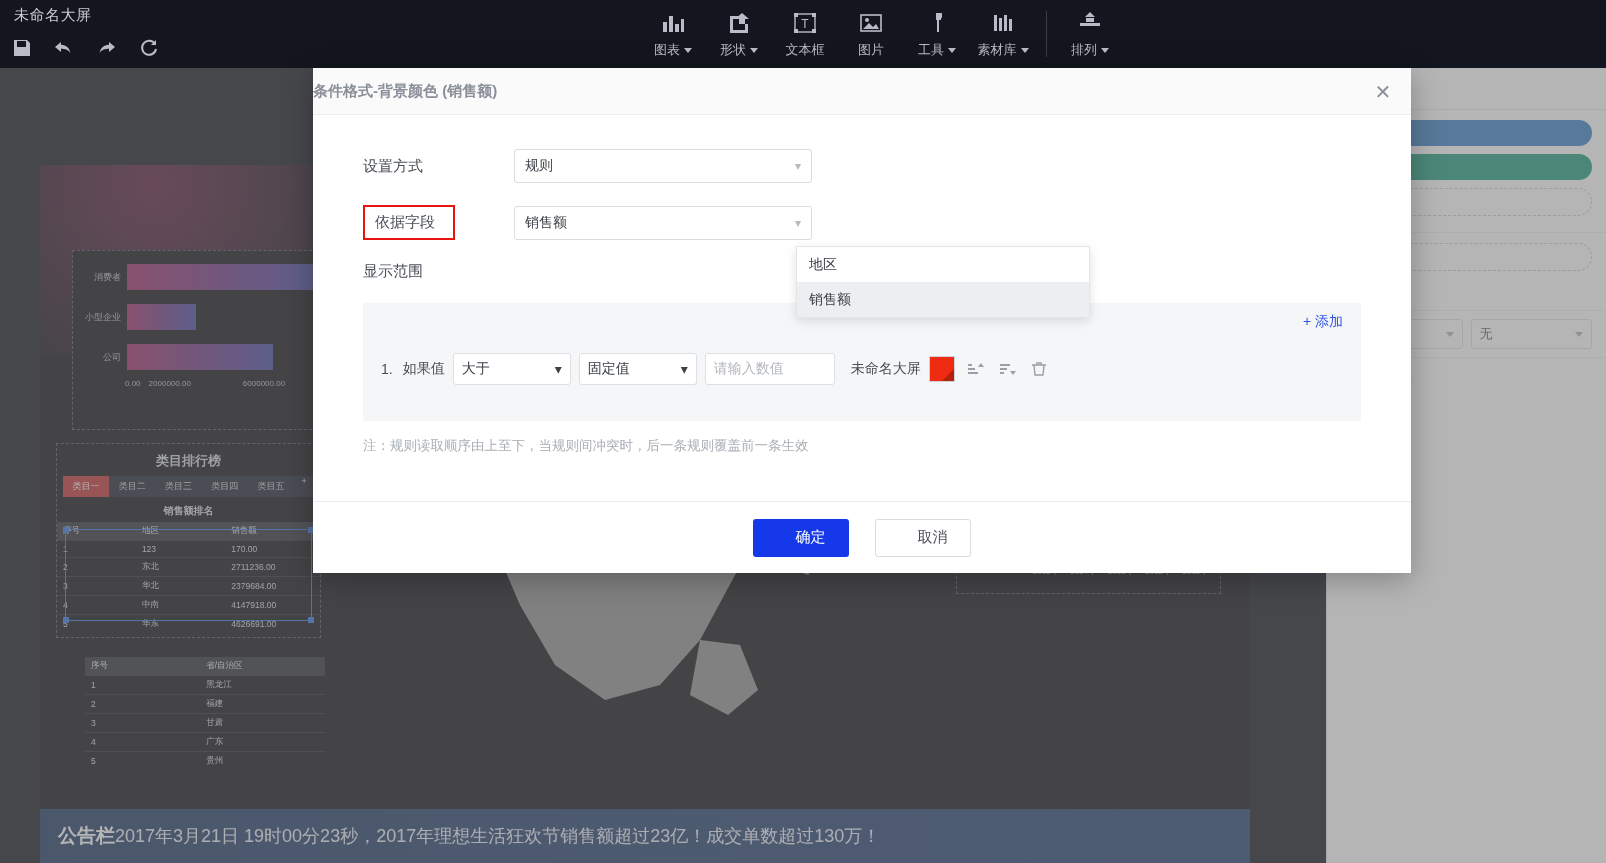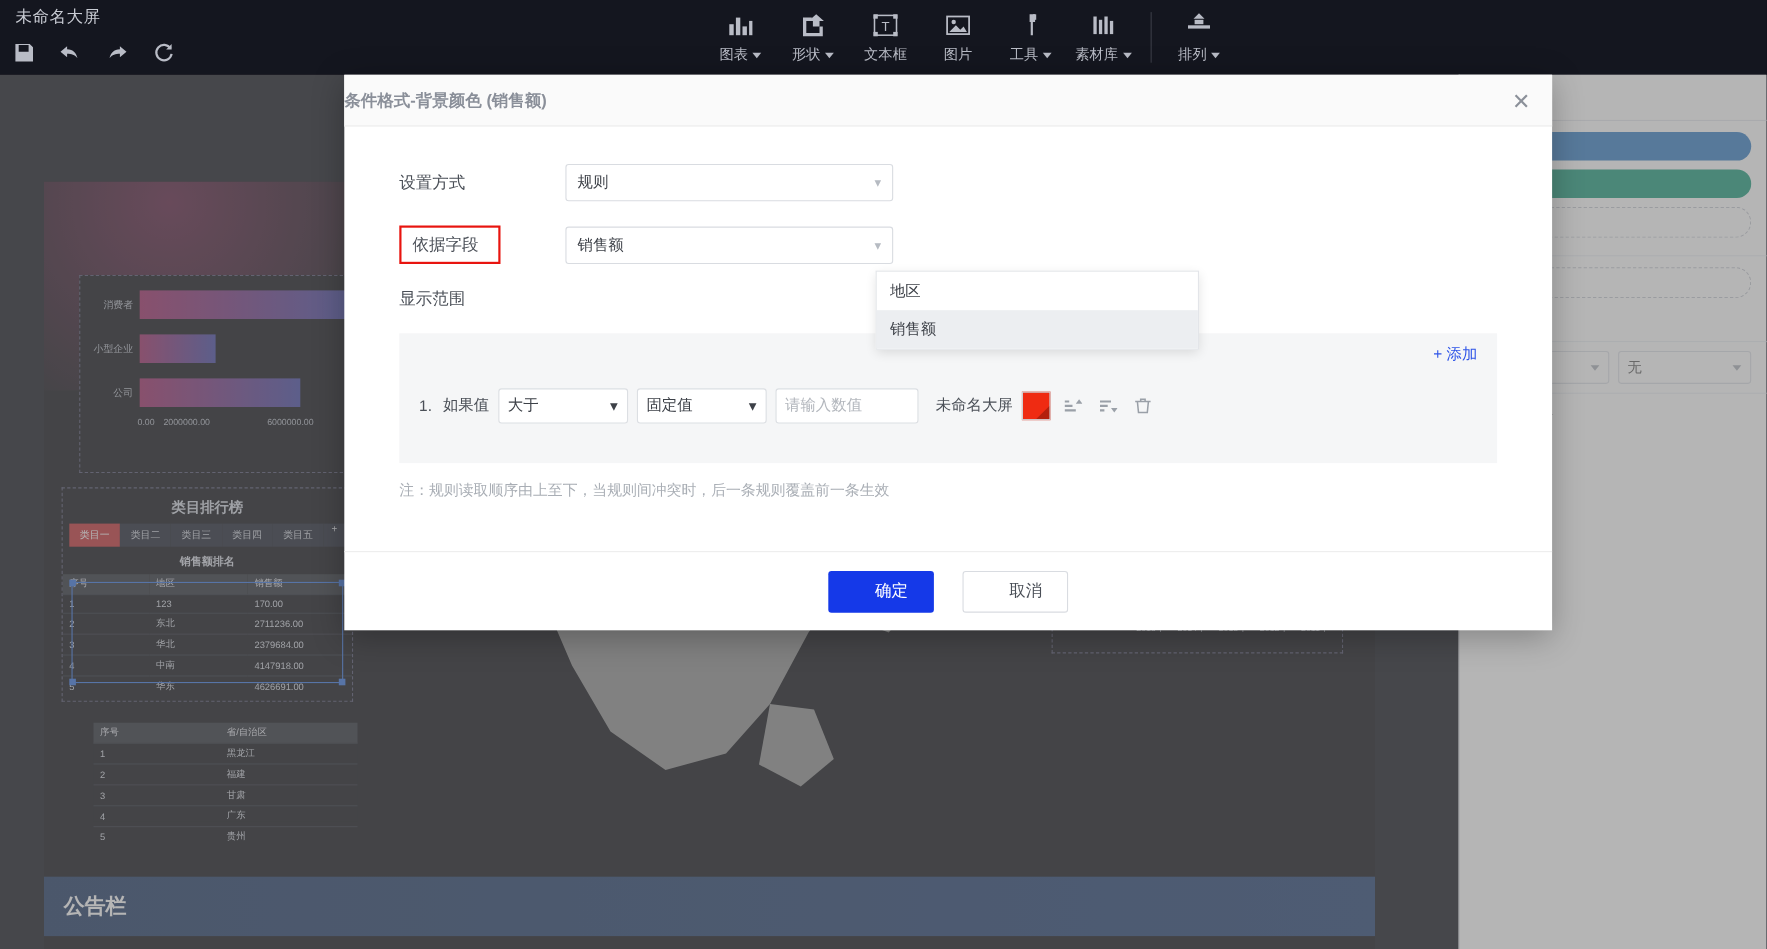--- a/index.html
+++ b/index.html
@@ -117,21 +117,21 @@
   .vbar-cat { position: absolute; bottom: 4px; font-size: 9px; color: #b4b8c4; text-align: center; width: 50px; }
   .vbar-yaxis { position: absolute; left: -66px; bottom: 18px; font-size: 8.5px; color: #b4b8c4; text-align: right; width: 64px; }
 
   #wLine { left: 916px; top: 287px; width: 265px; height: 142px; }
   .line-wrap { position: relative; height: 92px; margin: 4px 8px 0 4px; }
   .line-yaxis { position: absolute; left: 2px; font-size: 8px; color: #b4b8c4; text-align: right; width: 64px; }
   .line-xaxis { position: absolute; bottom: -2px; left: 72px; right: 4px;
                 display: flex; justify-content: space-between; font-size: 8px; color: #b4b8c4; }
 
   
-  #wAnn { position: absolute; left: 0; bottom: 12px; width: 1210px; height: 54px;
+  #wAnn { position: absolute; left: 0; bottom: 0; width: 1210px; height: 54px;
           background: linear-gradient(90deg,#16305c,#1b3a6e); display: flex; align-items: center;
           padding-left: 18px; }
   .ann-label { color: #ffffff; font-weight: bold; font-size: 19px; }
   .ann-text { color: #e9eef7; font-size: 18px; }
 
   
   .scrim { position: absolute; left: 0; top: 68px; width: 1606px; height: 795px;
            background: rgba(120,120,120,.55); }
 
   
@@ -467,20 +467,21 @@
           <span>2014年</span>
           <span>2013年</span>
           <span>2012年</span>
           <span>2011年</span>
         </div>
       </div>
     </div>
 
     <div id="wAnn">
       <span class="ann-label">公告栏</span>
+      <span class="ann-text">2017年3月21日 19时00分23秒，2017年理想生活狂欢节销售额超过23亿！成交单数超过130万！</span>
     </div>
   </div>
 
   <div class="rightpanel">
     <div class="rp-header">轮播表</div>
     <div class="rp-section">
       <div class="pill blue"></div>
       <div class="pill green">额)</div>
       <div class="dashbox">拖入字段</div>
     </div>

